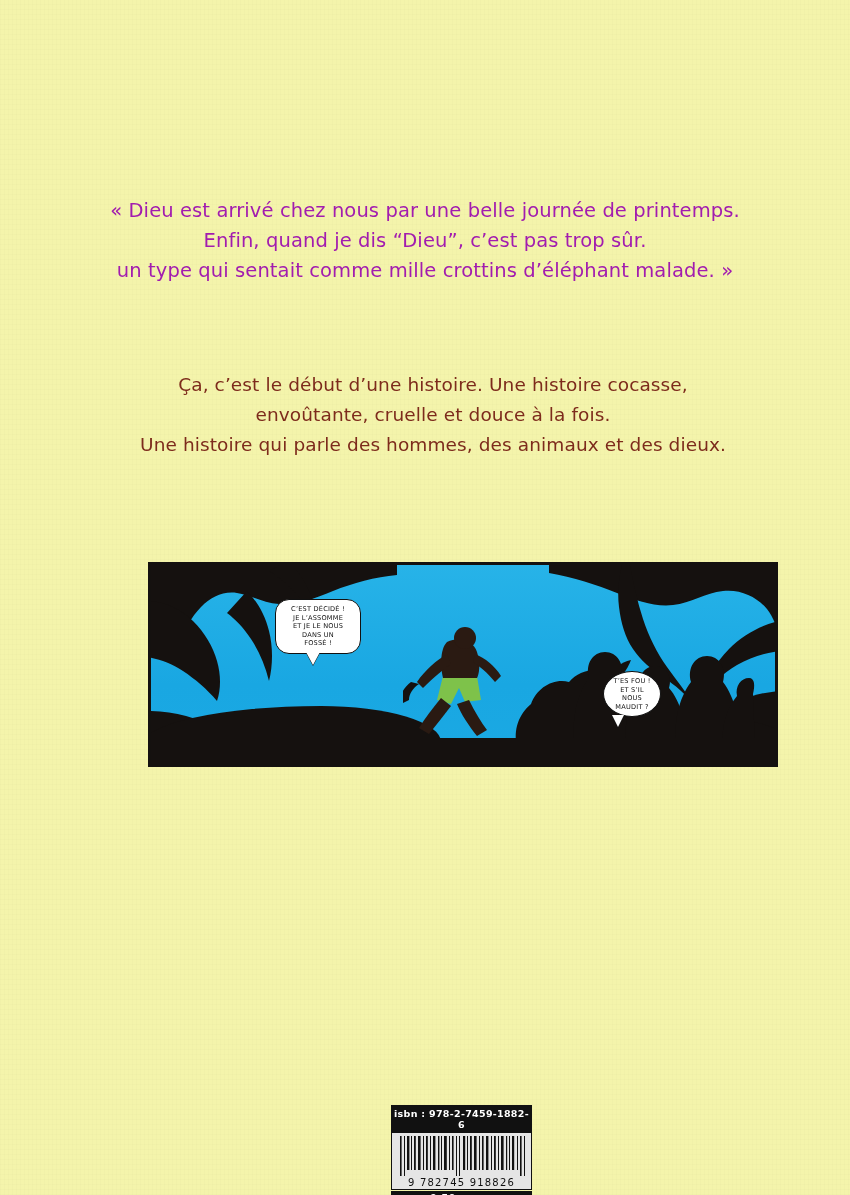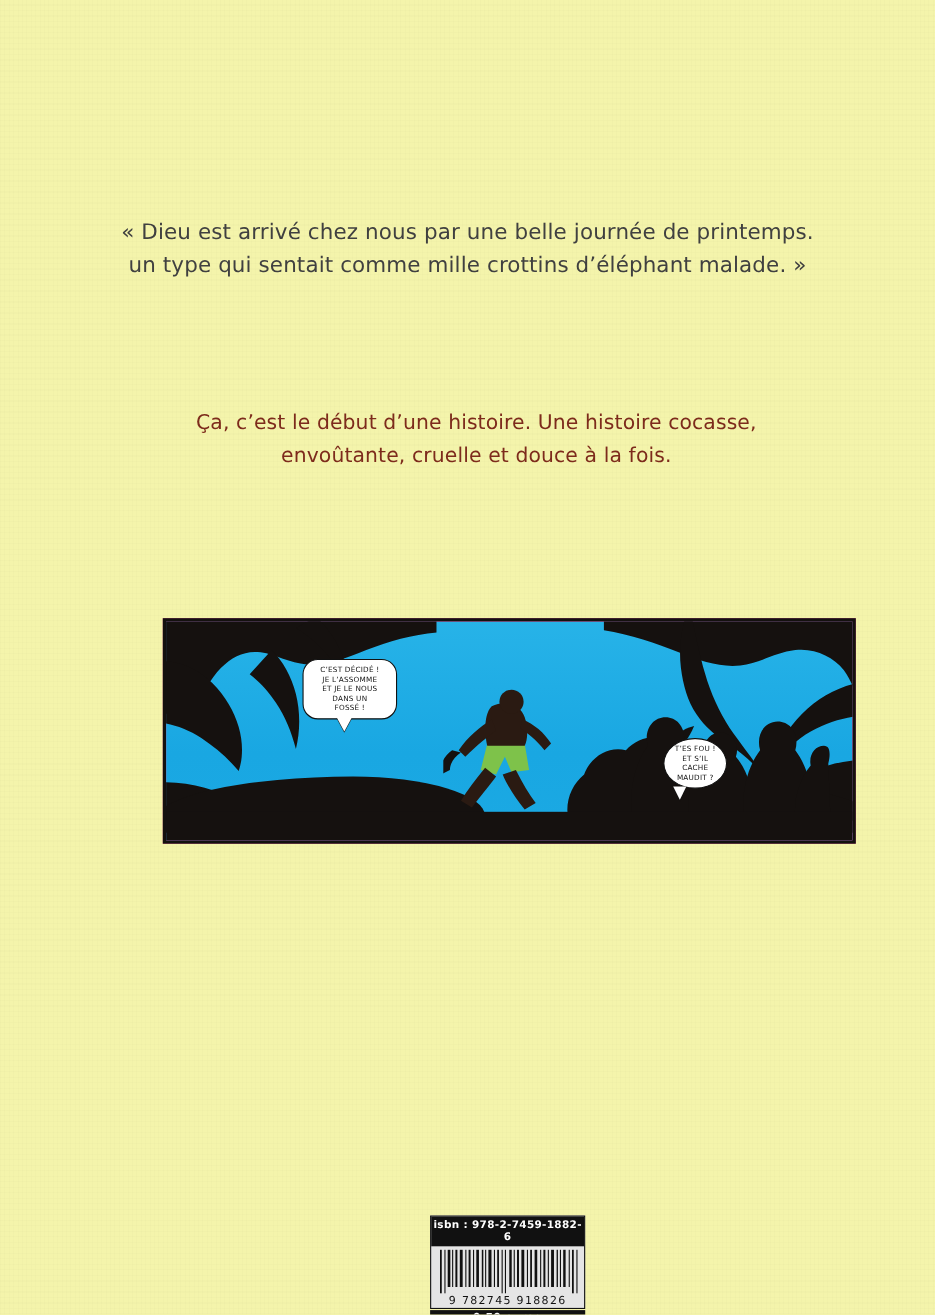--- a/index.html
+++ b/index.html
@@ -30,21 +30,21 @@
     width: 850px;
     height: 1195px;
   }
 
   .blurb {
     position: absolute;
     left: 0;
     top: 196px;
     width: 850px;
     text-align: center;
-    color: #404040;
+    color: #a21caf;
     font-family: "DejaVu Sans", sans-serif;
     font-size: 19.5px;
     line-height: 30px;
     letter-spacing: 0.1px;
   }
   .blurb .line { display: block; white-space: pre; }
 
   .pitch {
     position: absolute;
     left: 0;
@@ -206,26 +206,28 @@
 </style>
 </head>
 <body>
 
 <div class="paper-texture"></div>
 
 <div class="page">
 
   <div class="blurb">
     <span class="line">« Dieu est arrivé chez nous par une belle journée de printemps.</span>
+    <span class="line">Enfin, quand je dis “Dieu”, c’est pas trop sûr.</span>
     <span class="line">un type qui sentait comme mille crottins d’éléphant malade. »</span>
   </div>
 
   <div class="pitch">
     <span class="line">Ça, c’est le début d’une histoire. Une histoire cocasse,</span>
     <span class="line">envoûtante, cruelle et douce à la fois.</span>
+    <span class="line">Une histoire qui parle des hommes, des animaux et des dieux.</span>
   </div>
 
   <div class="strip">
     <div class="sky"></div>
 
     <svg class="tree-left" viewBox="0 0 250 210" preserveAspectRatio="none">
       <path fill="#15110f" d="M0,0 L250,0 L250,14 C228,16 206,22 186,30 C166,38 150,44 132,43 C116,42 104,34 90,32 C76,30 64,36 54,46 C44,56 38,70 30,78 C22,86 12,88 0,88 Z"></path>
       <path fill="#15110f" d="M0,40 C18,40 34,48 46,60 C58,72 66,86 70,100 C74,114 74,128 70,140 C60,128 48,118 36,110 C24,102 12,98 0,96 Z"></path>
       <path fill="#15110f" d="M0,150 C26,150 50,156 70,168 C90,180 104,190 120,196 L0,196 Z"></path>
       <path fill="#15110f" d="M100,30 C110,40 118,54 122,70 C126,86 126,104 122,120 C118,104 112,90 104,78 C96,66 88,58 80,52 Z"></path>
@@ -276,21 +278,21 @@
       <span>JE L’ASSOMME</span>
       <span>ET JE LE NOUS</span>
       <span>DANS UN</span>
       <span>FOSSÉ !</span>
       <span class="bubble-tail"></span>
     </div>
 
     <div class="bubble bubble-2">
       <span>T’ES FOU !</span>
       <span>ET S’IL</span>
-      <span>CACHE</span>
+      <span>NOUS</span>
       <span>MAUDIT ?</span>
       <span class="bubble-tail"></span>
     </div>
 
     <div class="ground"></div>
   </div>
 
   <div class="barcode-block">
     <div class="isbn-bar">isbn : 978-2-7459-1882-6</div>
     <svg class="bars" viewBox="0 0 129 40" preserveAspectRatio="none">

